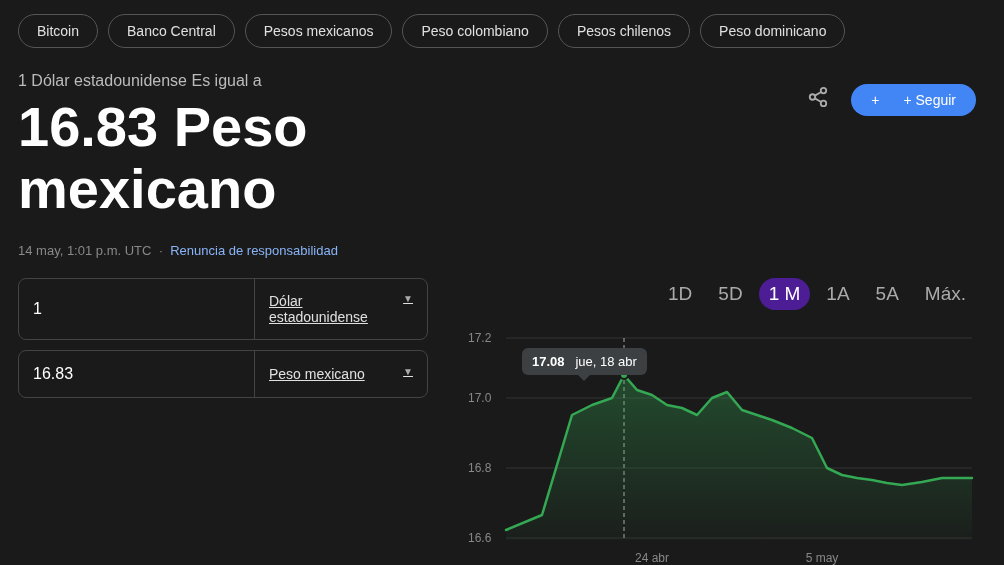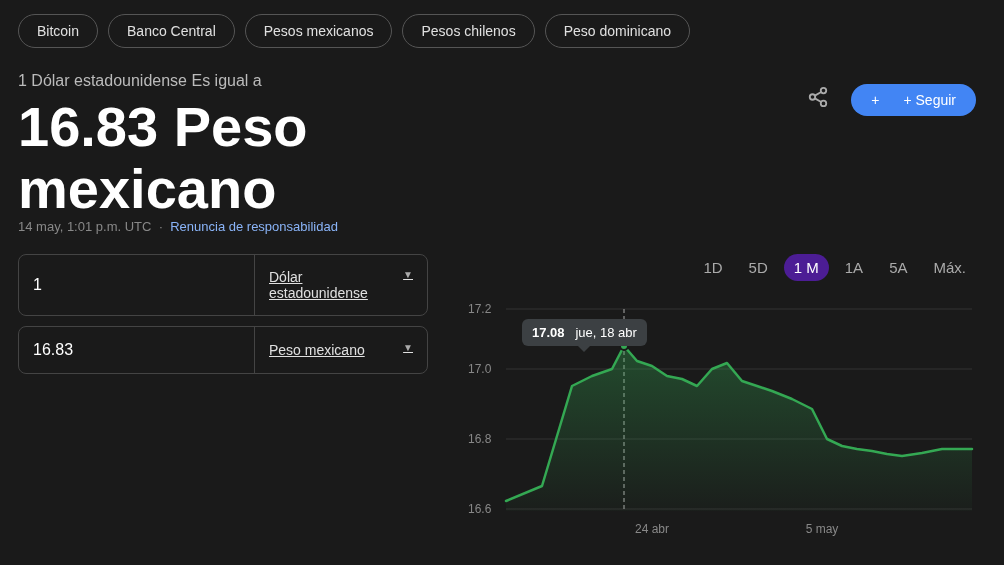--- a/index.html
+++ b/index.html
@@ -54,20 +54,21 @@
       font-size: 56px;
       font-weight: 700;
       color: #fff;
       line-height: 1.1;
     }
 
     .timestamp {
       font-size: 13px;
       color: #888;
       margin-bottom: 20px;
+      margin-top: 24px;
     }
 
     .timestamp a {
       color: #8ab4f8;
       text-decoration: none;
     }
 
     .converter-box {
       border: 1px solid #444;
       border-radius: 8px;
@@ -146,21 +147,21 @@
       align-items: center;
       gap: 6px;
       justify-content: flex-end;
       margin-bottom: 10px;
       padding-right: 10px;
     }
 
     .time-tab {
       padding: 5px 10px;
       border-radius: 16px;
-      font-size: 15px;
+      font-size: 19px;
       cursor: pointer;
       color: #aaa;
       background: transparent;
       border: none;
     }
 
     .time-tab.active {
       background: #4c1d95;
       color: #fff;
     }
@@ -212,20 +213,21 @@
       padding-top: 8px;
     }
   </style>
 </head>
 <body>
 
 <div class="pills-row">
   <button class="pill">Bitcoin</button>
   <button class="pill">Banco Central</button>
   <button class="pill">Pesos mexicanos</button>
+  <button class="pill">Peso colombiano</button>
   <button class="pill">Pesos chilenos</button>
   <button class="pill">Peso dominicano</button>
 </div>
 
 <div class="header-area">
   <div class="left-info">
     <div class="subtitle">1 Dólar estadounidense Es igual a</div>
     <div class="big-rate">
       <span>16.83 Peso</span><br>
       <span>mexicano</span>

